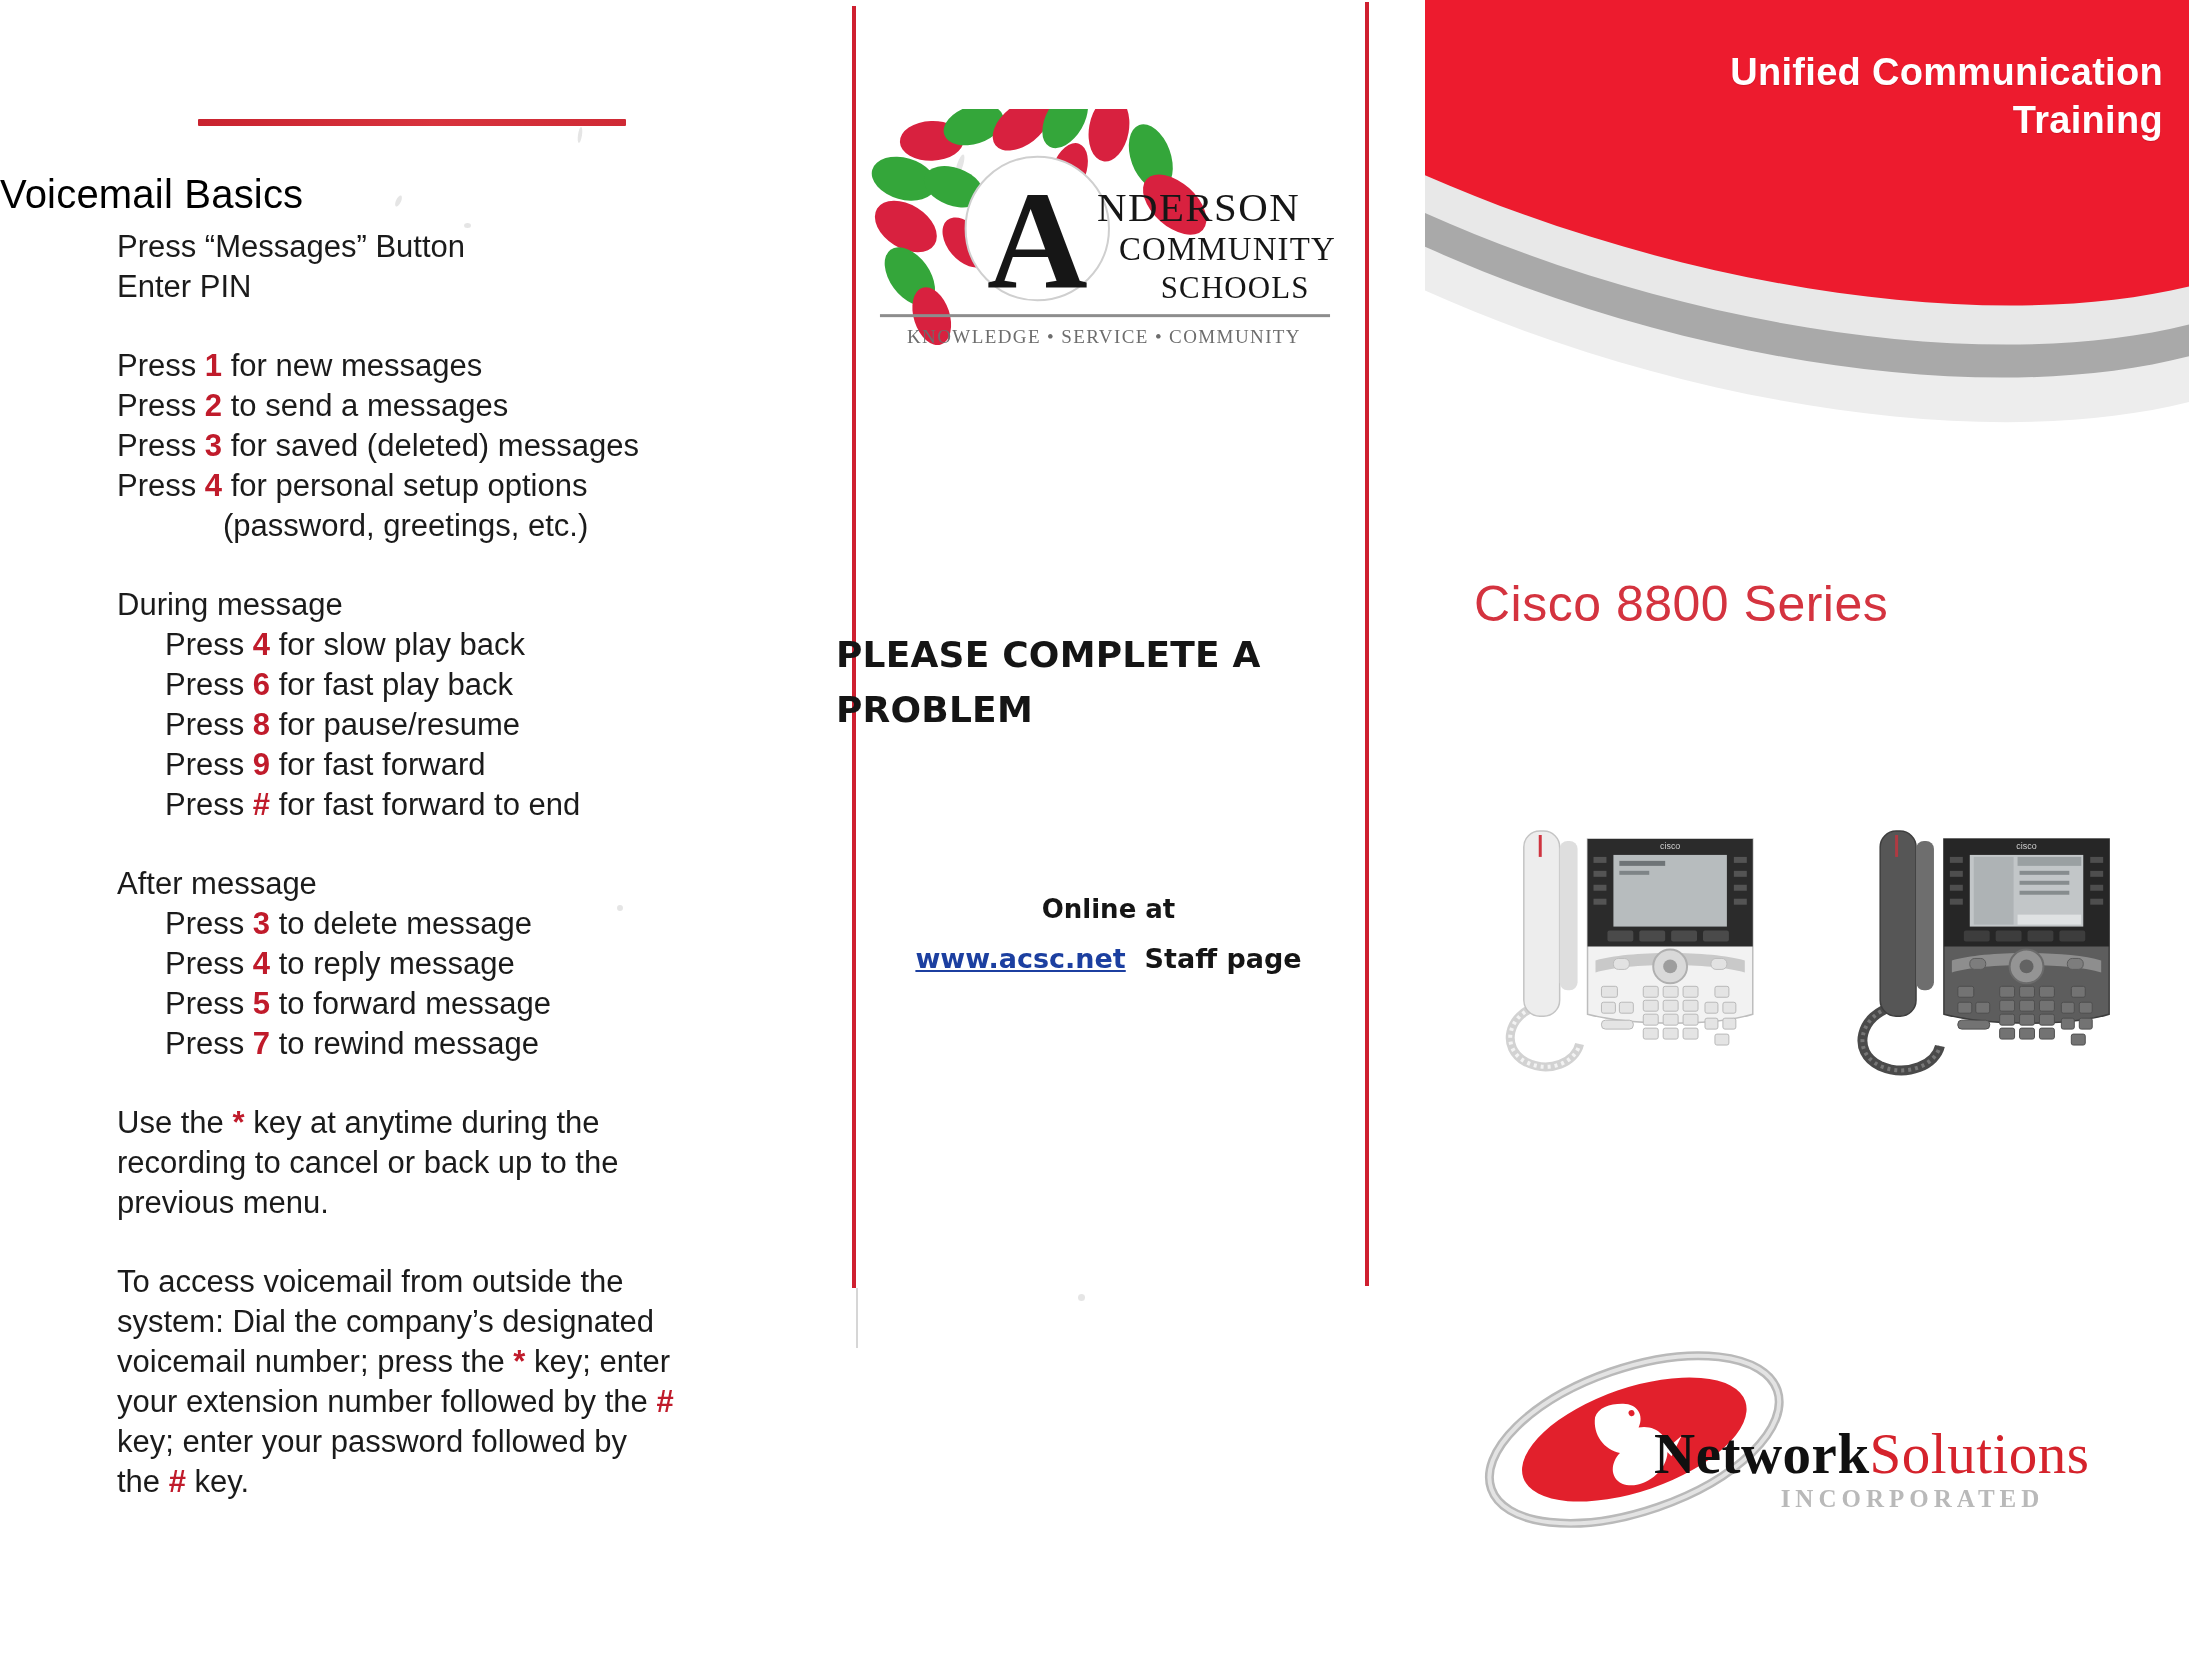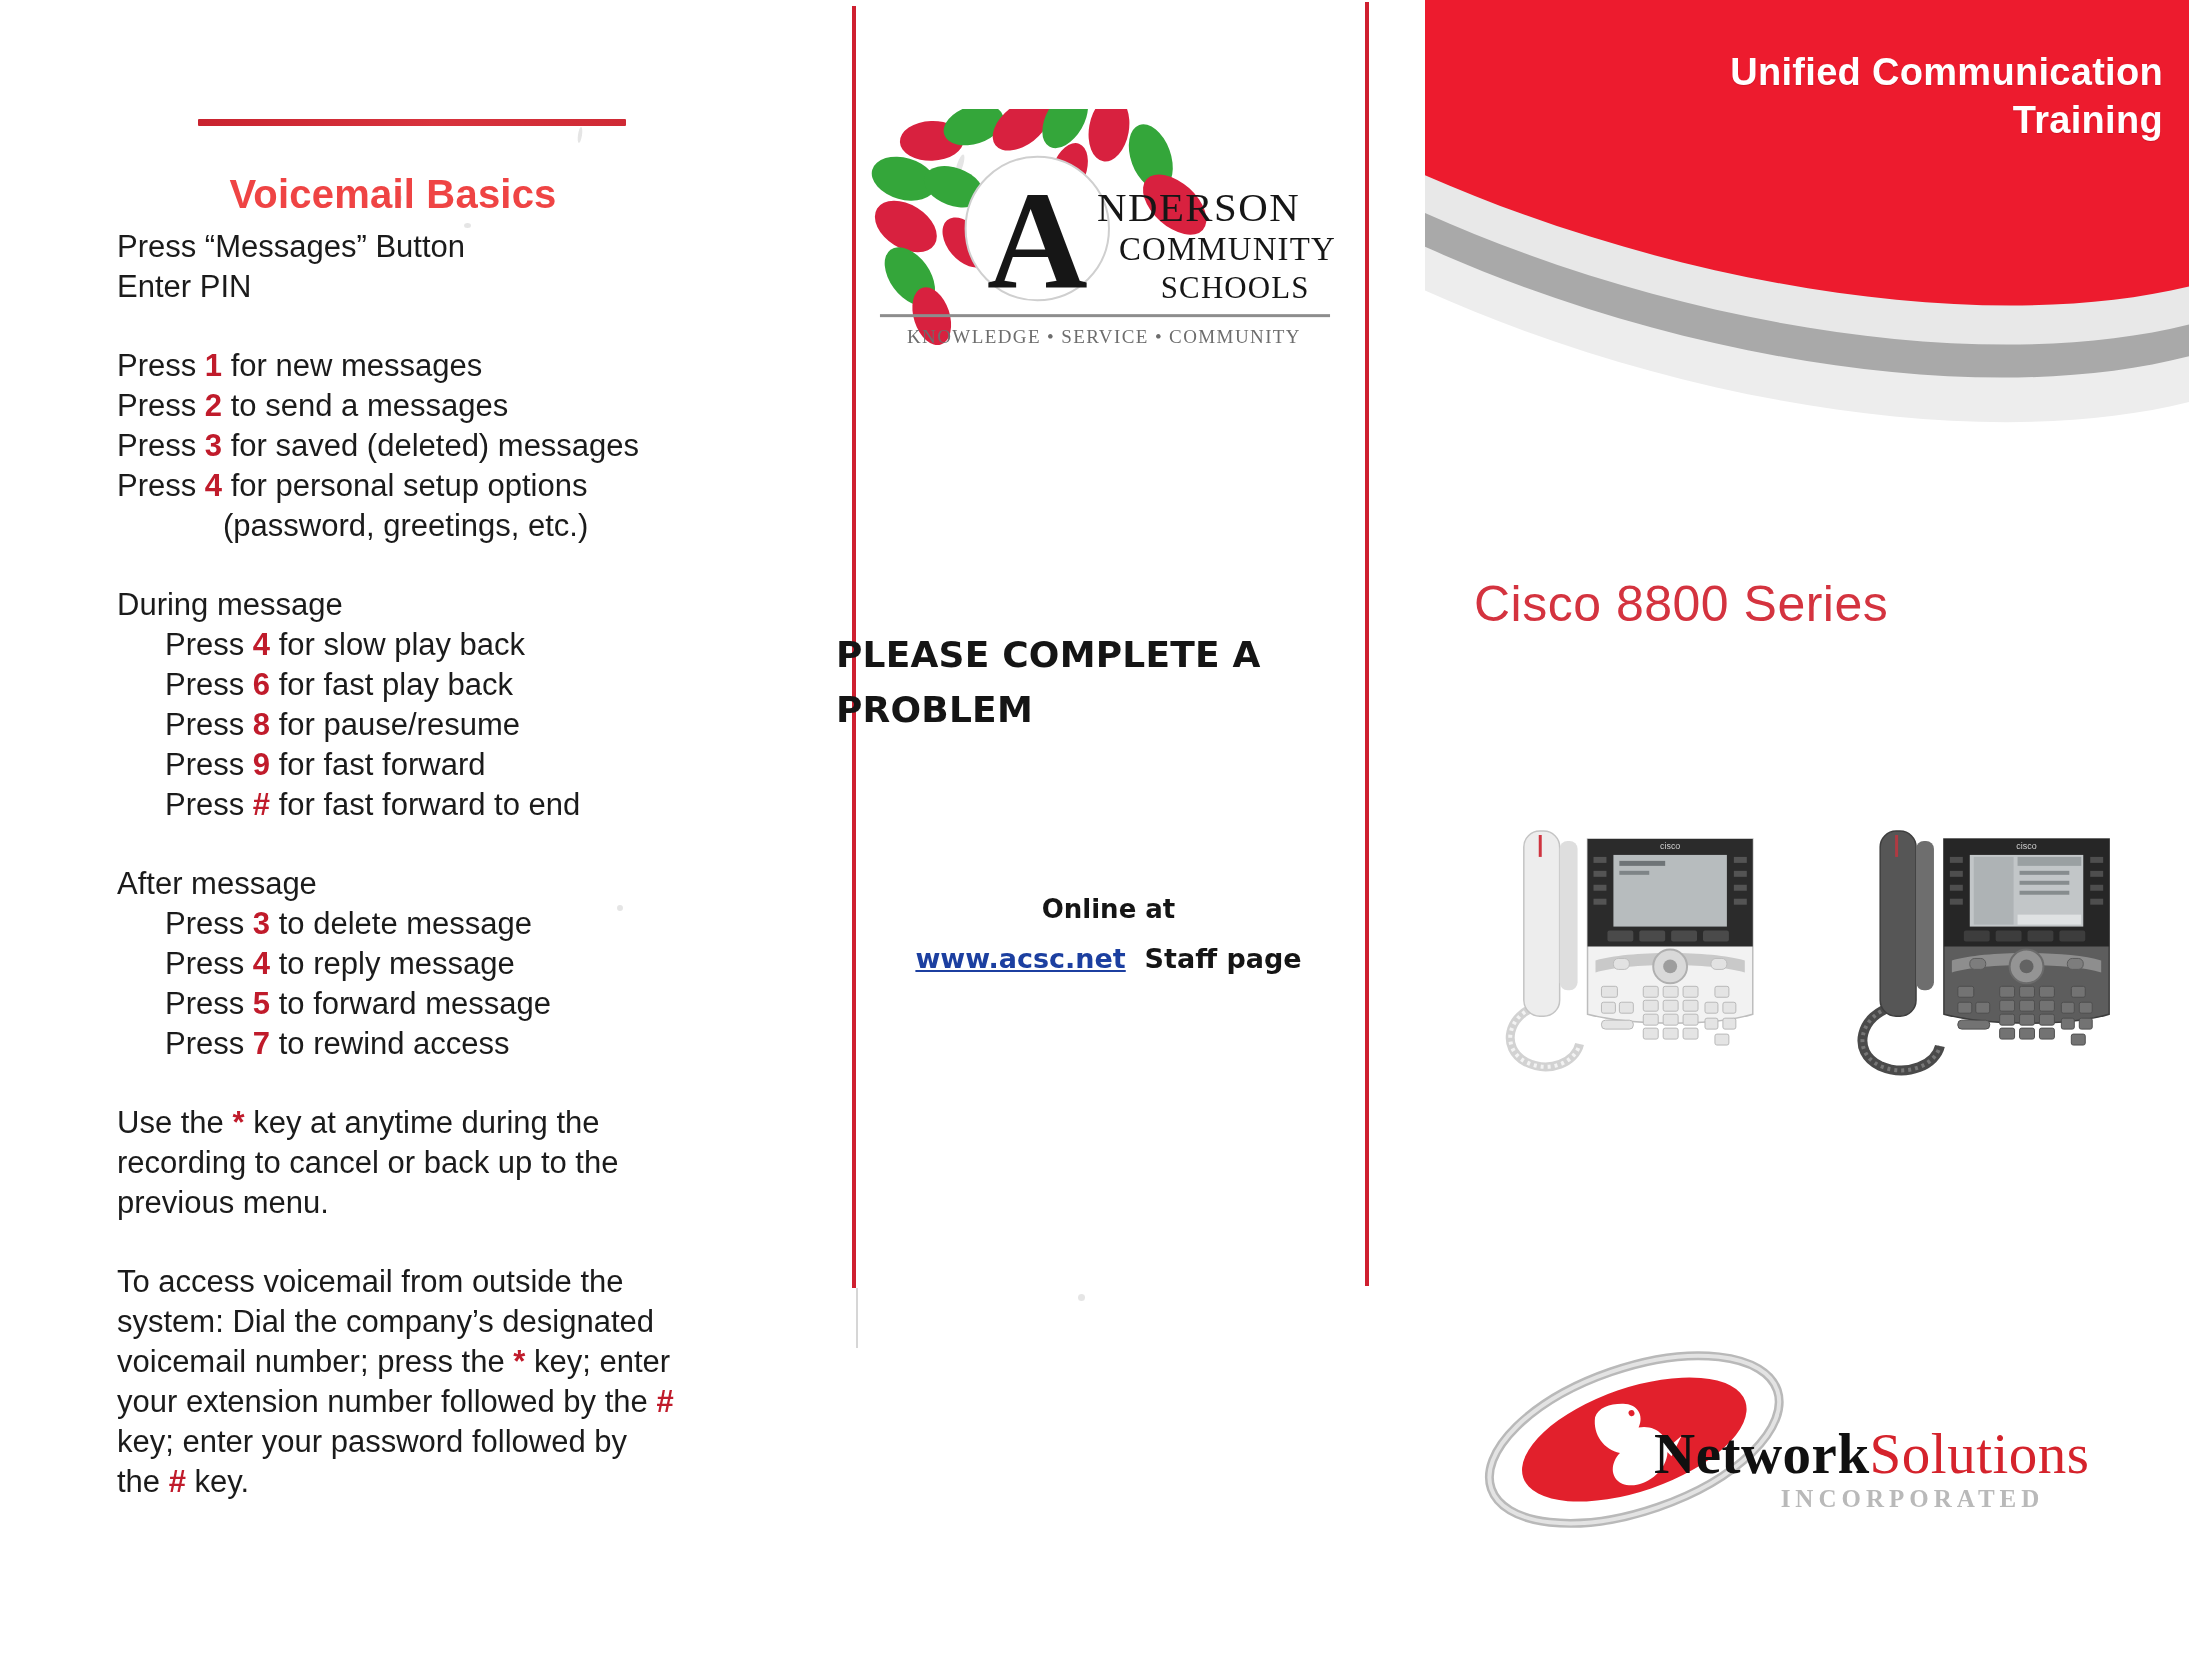--- a/index.html
+++ b/index.html
@@ -17,22 +17,22 @@
   
   .fold-rule{position:absolute;width:4px;background:#cf2030;}
   .fold-rule.left{left:852px;top:6px;height:1282px;}
   .fold-rule.right{left:1365px;top:2px;height:1284px;}
   .fold-hairline{position:absolute;width:2px;background:#d6d6d6;}
 
   
   .panel-left{position:absolute;left:0;top:0;width:852px;height:1680px;}
   .vm-rule{position:absolute;left:198px;top:119px;width:428px;height:7px;
            background:linear-gradient(90deg,#c9232f 0%,#d8333d 55%,#cf2a35 100%);border-radius:1px;}
-  .vm-title{position:absolute;left:0;top:145px;width:786px;text-align:center;
-            font-size:40px;font-weight:bold;letter-spacing:0.2px;color:#ef4444;}
+  .vm-title{position:absolute;left:0;top:145px;width:786px;text-align:left;
+            font-size:40px;font-weight:normal;letter-spacing:0.2px;color:#000000;}
   .vm-body{position:absolute;left:117px;top:227px;width:697px;
            font-size:31px;line-height:40px;color:#1b1b1b;}
   .vm-body .gap{height:39px;}
   .vm-body .ln{white-space:pre;}
   .vm-body .ind{padding-left:48px;}
   .vm-body .ind2{padding-left:106px;}
   .k{color:#c01b2b;font-weight:bold;}
   .vm-body p{margin:0;}
   .para{width:557px;white-space:normal;}
 
@@ -116,21 +116,21 @@
       <p class="ln ind"><span>Press </span><span class="k">8</span><span> for pause/resume</span></p>
       <p class="ln ind"><span>Press </span><span class="k">9</span><span> for fast forward</span></p>
       <p class="ln ind"><span>Press </span><span class="k">#</span><span> for fast forward to end</span></p>
 
       <div class="gap"></div>
 
       <p class="ln">After message</p>
       <p class="ln ind"><span>Press </span><span class="k">3</span><span> to delete message</span></p>
       <p class="ln ind"><span>Press </span><span class="k">4</span><span> to reply message</span></p>
       <p class="ln ind"><span>Press </span><span class="k">5</span><span> to forward message</span></p>
-      <p class="ln ind"><span>Press </span><span class="k">7</span><span> to rewind access</span></p>
+      <p class="ln ind"><span>Press </span><span class="k">7</span><span> to rewind message</span></p>
 
       <div class="gap"></div>
 
       <p class="para"><span>Use the </span><span class="k">*</span><span> key at anytime during the recording to cancel or back up to the previous menu.</span></p>
 
       <div class="gap"></div>
 
       <p class="para"><span>To access voicemail from outside the system:  Dial the company’s designated voicemail number; press the </span><span class="k">*</span><span> key; enter your extension number followed by the </span><span class="k">#</span><span> key; enter your password followed by the </span><span class="k">#</span><span> key.</span></p>
 
     </div>

